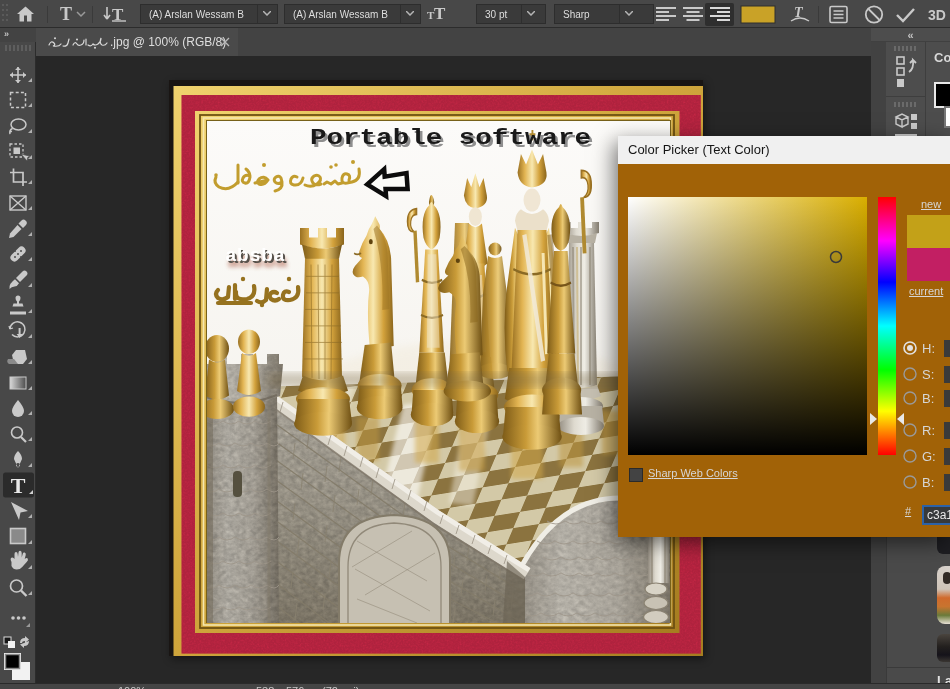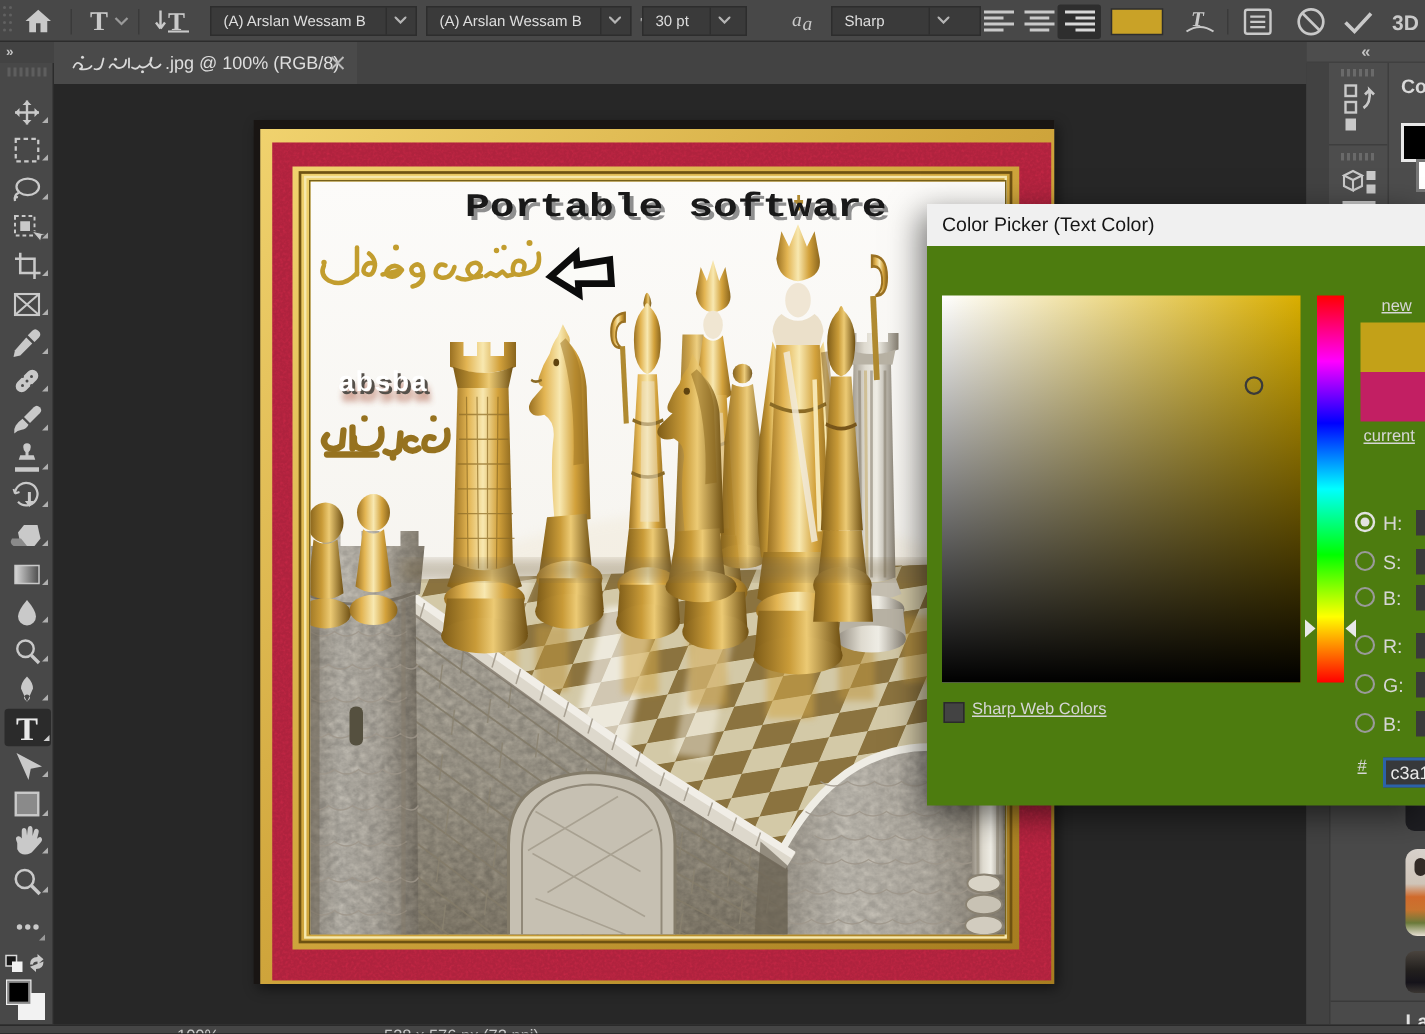--- a/index.html
+++ b/index.html
@@ -83,21 +83,21 @@
         <path d="M0 0 l4 4 l4 -4" stroke="#b5b5b5" stroke-width="1.5" fill="none"></path>
       </svg>
     </div>
   <div class="dd" style="left:284px;width:137px;">
       <span class="tx">(A) Arslan Wessam B</span>
       <div class="ddsep" style="left:115px;"></div>
     <svg class="chev" style="left:121px;">
         <path d="M0 0 l4 4 l4 -4" stroke="#b5b5b5" stroke-width="1.5" fill="none"></path>
       </svg>
     </div>
-  <div class="dd" style="left:428px;width:70px;">
+  <div class="dd" style="left:476px;width:70px;">
       <span class="tx">30 pt</span>
       <div class="ddsep" style="left:44px;"></div>
     <svg class="chev" style="left:50px;">
         <path d="M0 0 l4 4 l4 -4" stroke="#b5b5b5" stroke-width="1.5" fill="none"></path>
       </svg>
     </div>
   <div class="dd" style="left:554px;width:100px;">
       <span class="tx">Sharp</span>
       <div class="ddsep" style="left:64px;"></div>
     <svg class="chev" style="left:70px;">
@@ -708,21 +708,21 @@
 <div class="abs" style="left:886px;top:537px;width:64px;height:146px;background:#4a4a4a;border-left:1px solid #3a3a3a;box-sizing:border-box;">
   <div class="abs" style="left:50px;top:0;width:14px;height:17px;background:#1e1e22;border-radius:0 0 0 6px;"></div>
   <div class="abs" style="left:50px;top:29px;width:14px;height:58px;border-radius:8px 0 0 8px;background:linear-gradient(180deg,#d8d2cc 0%,#cfc4b8 40%,#d06a2c 55%,#c8742f 70%,#6a7a3a 85%,#e8e0d4 100%);">
     <div class="abs" style="left:6px;top:6px;width:8px;height:12px;background:#332b26;border-radius:4px;"></div>
   </div>
   <div class="abs" style="left:50px;top:97px;width:14px;height:28px;border-radius:6px 0 0 6px;background:linear-gradient(180deg,#4a443e,#23201e 45%,#15131a 75%,#3a3632);"></div>
   <div class="abs" style="left:0;top:130px;width:64px;height:1px;background:#3a3a3a;"></div>
   <div class="abs" style="left:50px;top:136px;color:#e2e2e2;font-size:13px;font-weight:bold;">Lay</div>
 </div>
 
-<div class="abs" id="dialog" style="left:618px;top:136px;width:332px;height:401px;background:#4d7c0f;box-shadow:-4px 6px 20px rgba(0,0,0,.55);">
+<div class="abs" id="dialog" style="left:618px;top:136px;width:332px;height:401px;background:#a16207;box-shadow:-4px 6px 20px rgba(0,0,0,.55);">
   <div class="abs" style="left:0;top:0;width:332px;height:28px;background:#f0f0f0;color:#151515;font-size:13px;line-height:28px;padding-left:10px;box-sizing:border-box;">Color Picker (Text Color)</div>
 
   <div class="abs" style="left:10px;top:61px;width:239px;height:258px;background:linear-gradient(to bottom,rgba(0,0,0,0),#000),linear-gradient(to right,#fff,#d9ae00);"></div>
   <svg class="abs" style="left:10px;top:61px;" width="239" height="258">
       <circle cx="208" cy="60" r="5.5" fill="none" stroke="#3a3a3a" stroke-width="1.5"></circle>
     </svg>
 
   <div class="abs" style="left:260px;top:61px;width:18px;height:258px;background:linear-gradient(to bottom,#f00 0%,#f0f 17%,#00f 33%,#0ff 50%,#0f0 67%,#ff0 83%,#f00 100%);"></div>
   <svg class="abs" style="left:251px;top:276px;" width="9" height="14">
       <path d="M1 1 L8 7 L1 13 Z" fill="#e8e8e8"></path>

